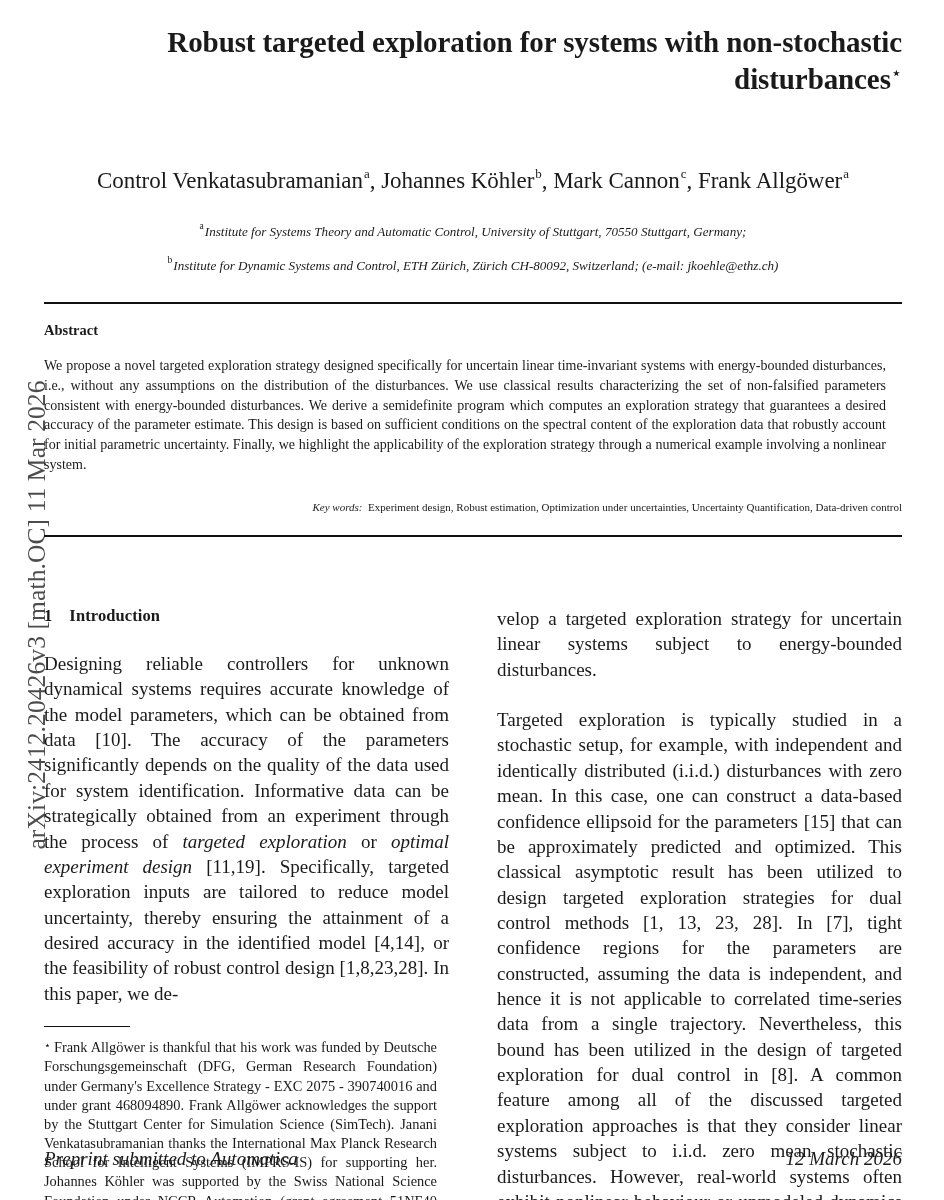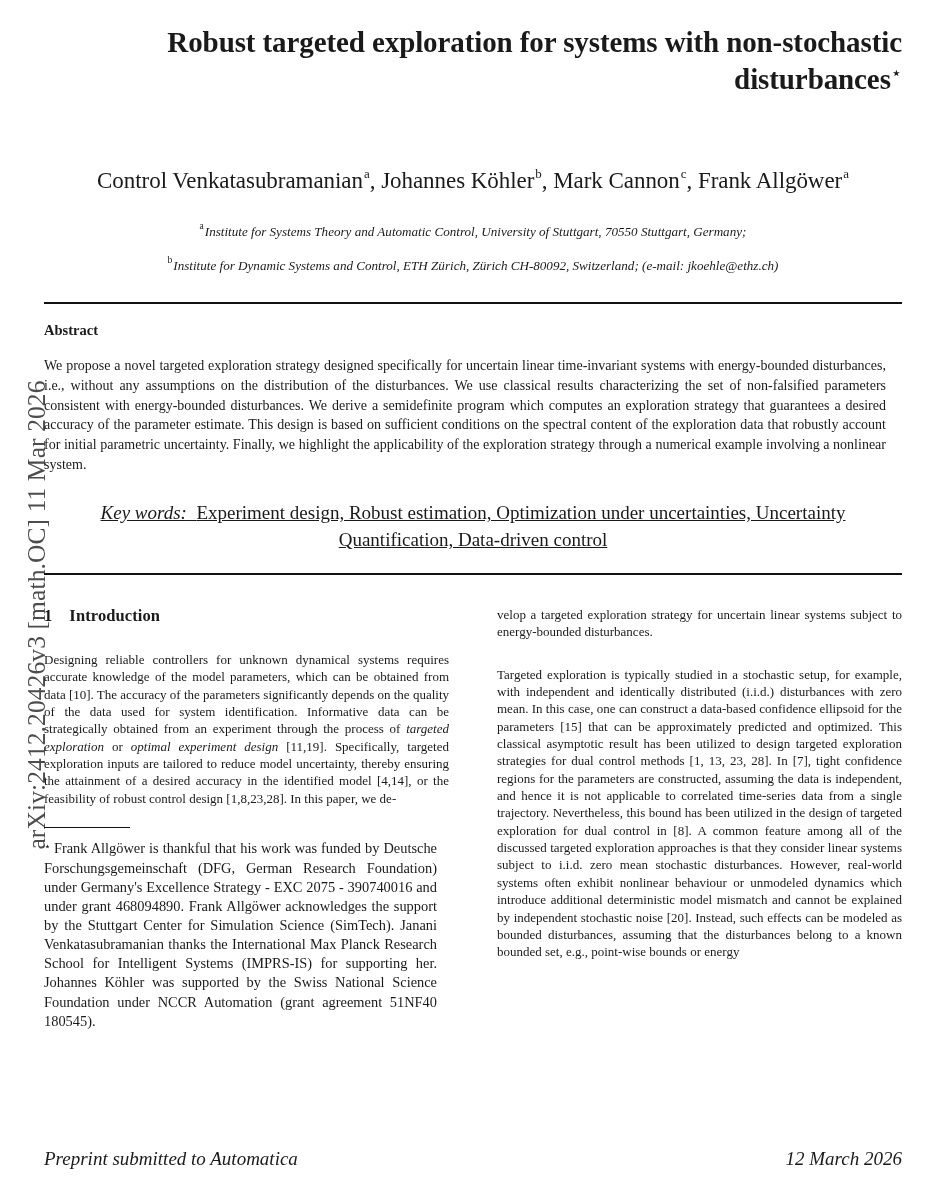--- a/index.html
+++ b/index.html
@@ -114,25 +114,24 @@
     margin: 18px 0 0 0;
   }
   .abstract-body {
     font-size: 14px;
     line-height: 1.42;
     text-align: justify;
     margin: 17px 16px 0 0;
     hyphens: none;
   }
   .keywords {
-    font-size: 19px;
+    font-size: 11px;
     line-height: 1.42;
-    text-align: center;
+    text-align: right;
     margin: 25px 0 0 0;
-    text-decoration: underline;
   }
   .keywords .kw-label {
     font-style: italic;
   }
 
   
   #body-cols {
     position: absolute;
     top: 606px;
     left: 0;
@@ -150,21 +149,21 @@
 
   .sec-head {
     font-size: 16.5px;
     font-weight: bold;
     margin: 0 0 0 0;
     letter-spacing: 0.1px;
   }
   .sec-head .secnum { margin-right: 17px; }
 
   .para {
-    font-size: 13px;
+    font-size: 19px;
     line-height: 1.335;
     text-align: justify;
     margin: 25px 0 0 0;
     hyphens: none;
   }
   .para.first-right { margin-top: 0; }
   .para i { font-style: italic; margin-top: 14px; }
 
   
   .fn-rule {

